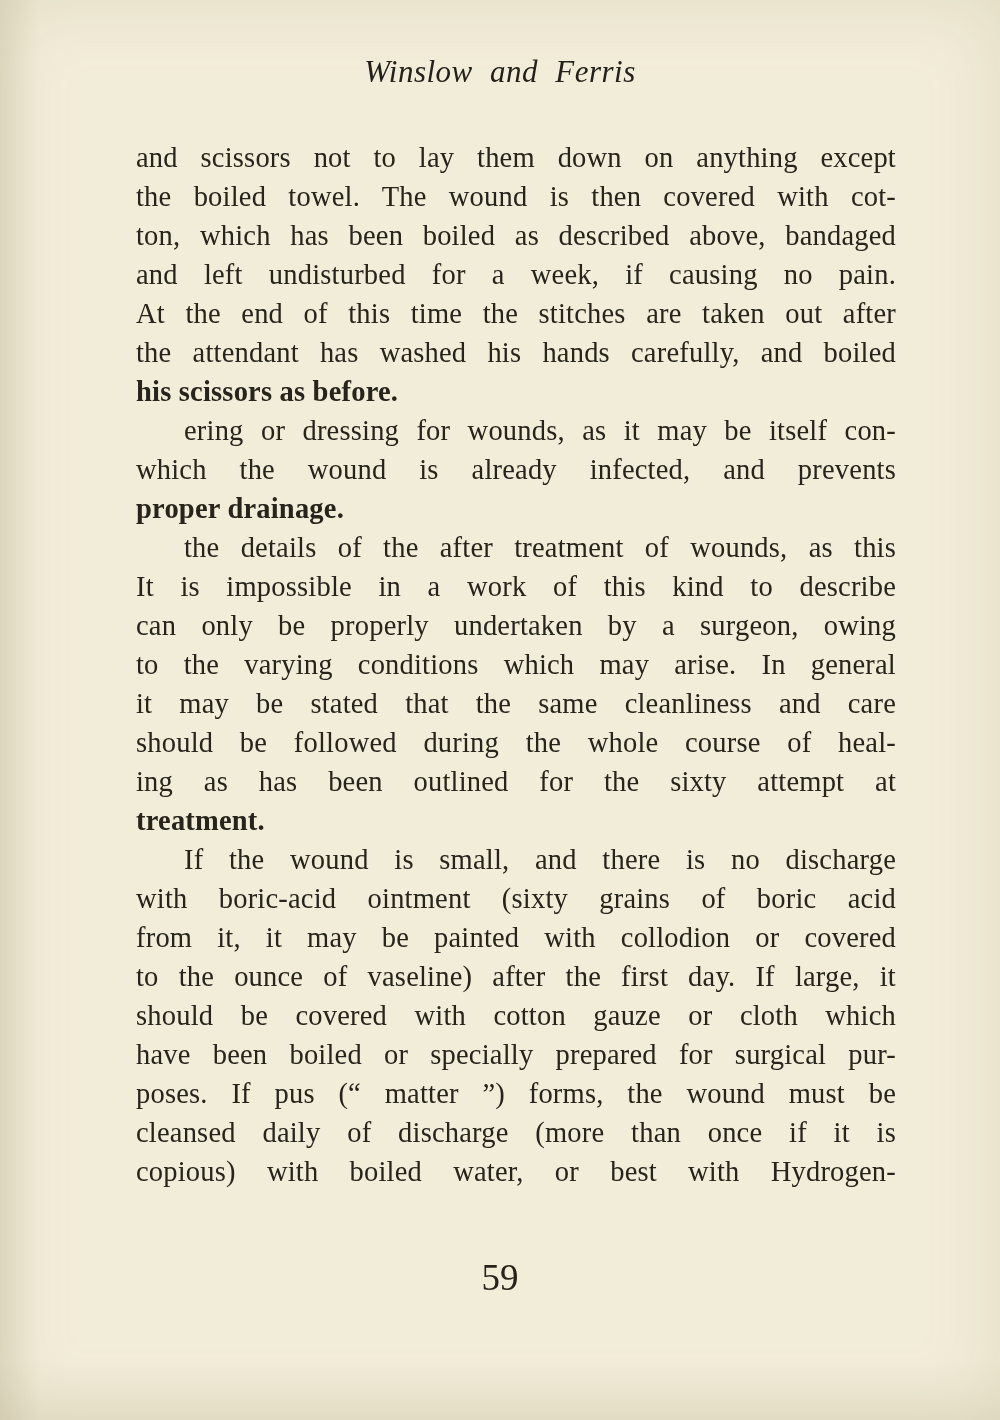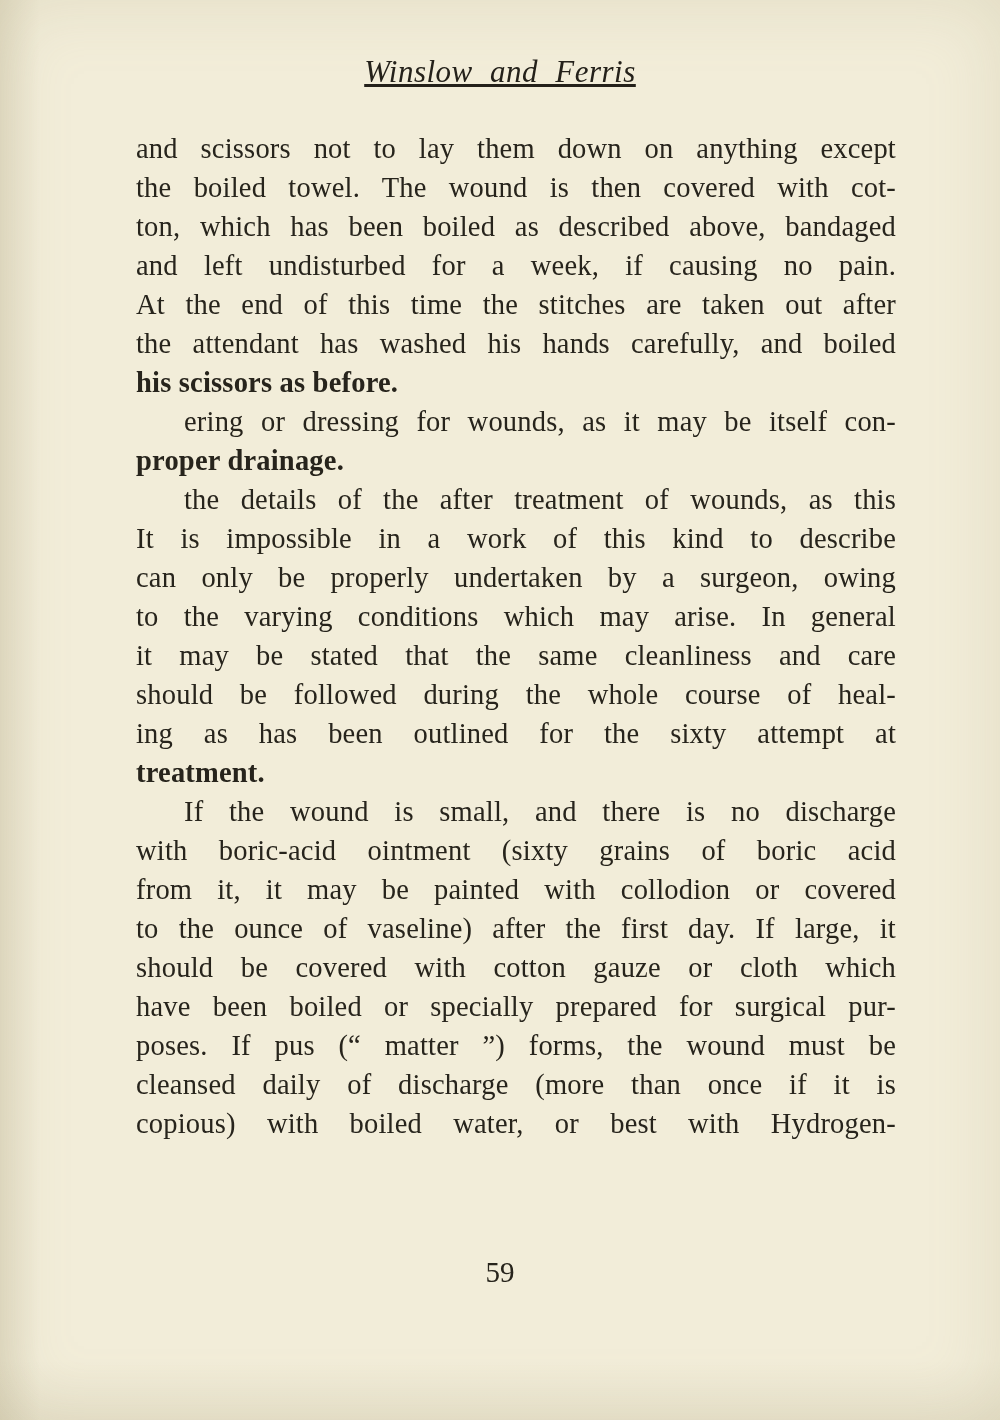--- a/index.html
+++ b/index.html
@@ -22,26 +22,25 @@
     position: absolute;
     top: 54px;
     left: 0;
     width: 100%;
     text-align: center;
     font-style: italic;
     font-size: 31px;
     letter-spacing: 0.5px;
     word-spacing: 9px;
     color: #24211a;
-    text-decoration: underline;
   }
   .text-block {
     position: absolute;
     left: 136px;
-    top: 129px;
+    top: 138px;
     width: 760px;
     font-size: 28.5px;
     line-height: 39px;
     letter-spacing: 0.2px;
   }
   .para { margin: 0; }
   .para.indent .line:first-child { text-indent: 48px; }
   .line {
     text-align: justify;
     text-align-last: justify;
@@ -50,21 +49,21 @@
   .line.last {
     text-align-last: left;
     font-weight: bold;
   }
   .page-number {
     position: absolute;
     top: 1256px;
     left: 0;
     width: 100%;
     text-align: center;
-    font-size: 29px;
+    font-size: 37px;
     color: #27241c;
   }
 </style>
 </head>
 <body>
 
 <div class="page">
   <div class="running-header">Winslow and Ferris</div>
 
   <div class="text-block">
@@ -72,20 +71,21 @@
         <div class="line">and scissors not to lay them down on anything except</div>
         <div class="line">the boiled towel.  The wound is then covered with cot-</div>
         <div class="line">ton, which has been boiled as described above, bandaged</div>
         <div class="line">and left undisturbed for a week, if causing no pain.</div>
         <div class="line">At the end of this time the stitches are taken out after</div>
         <div class="line">the attendant has washed his hands carefully, and boiled</div>
         <div class="line last">his scissors as before.</div>
       </div>
       <div class="para indent">
         <div class="line">ering or dressing for wounds, as it may be itself con-</div>
+        <div class="line">which the wound is already infected, and prevents</div>
         <div class="line last">proper drainage.</div>
       </div>
       <div class="para indent">
         <div class="line">the details of the after treatment of wounds, as this</div>
         <div class="line">It is impossible in a work of this kind to describe</div>
         <div class="line">can only be properly undertaken by a surgeon, owing</div>
         <div class="line">to the varying conditions which may arise.  In general</div>
         <div class="line">it may be stated that the same cleanliness and care</div>
         <div class="line">should be followed during the whole course of heal-</div>
         <div class="line">ing as has been outlined for the sixty attempt at</div>

